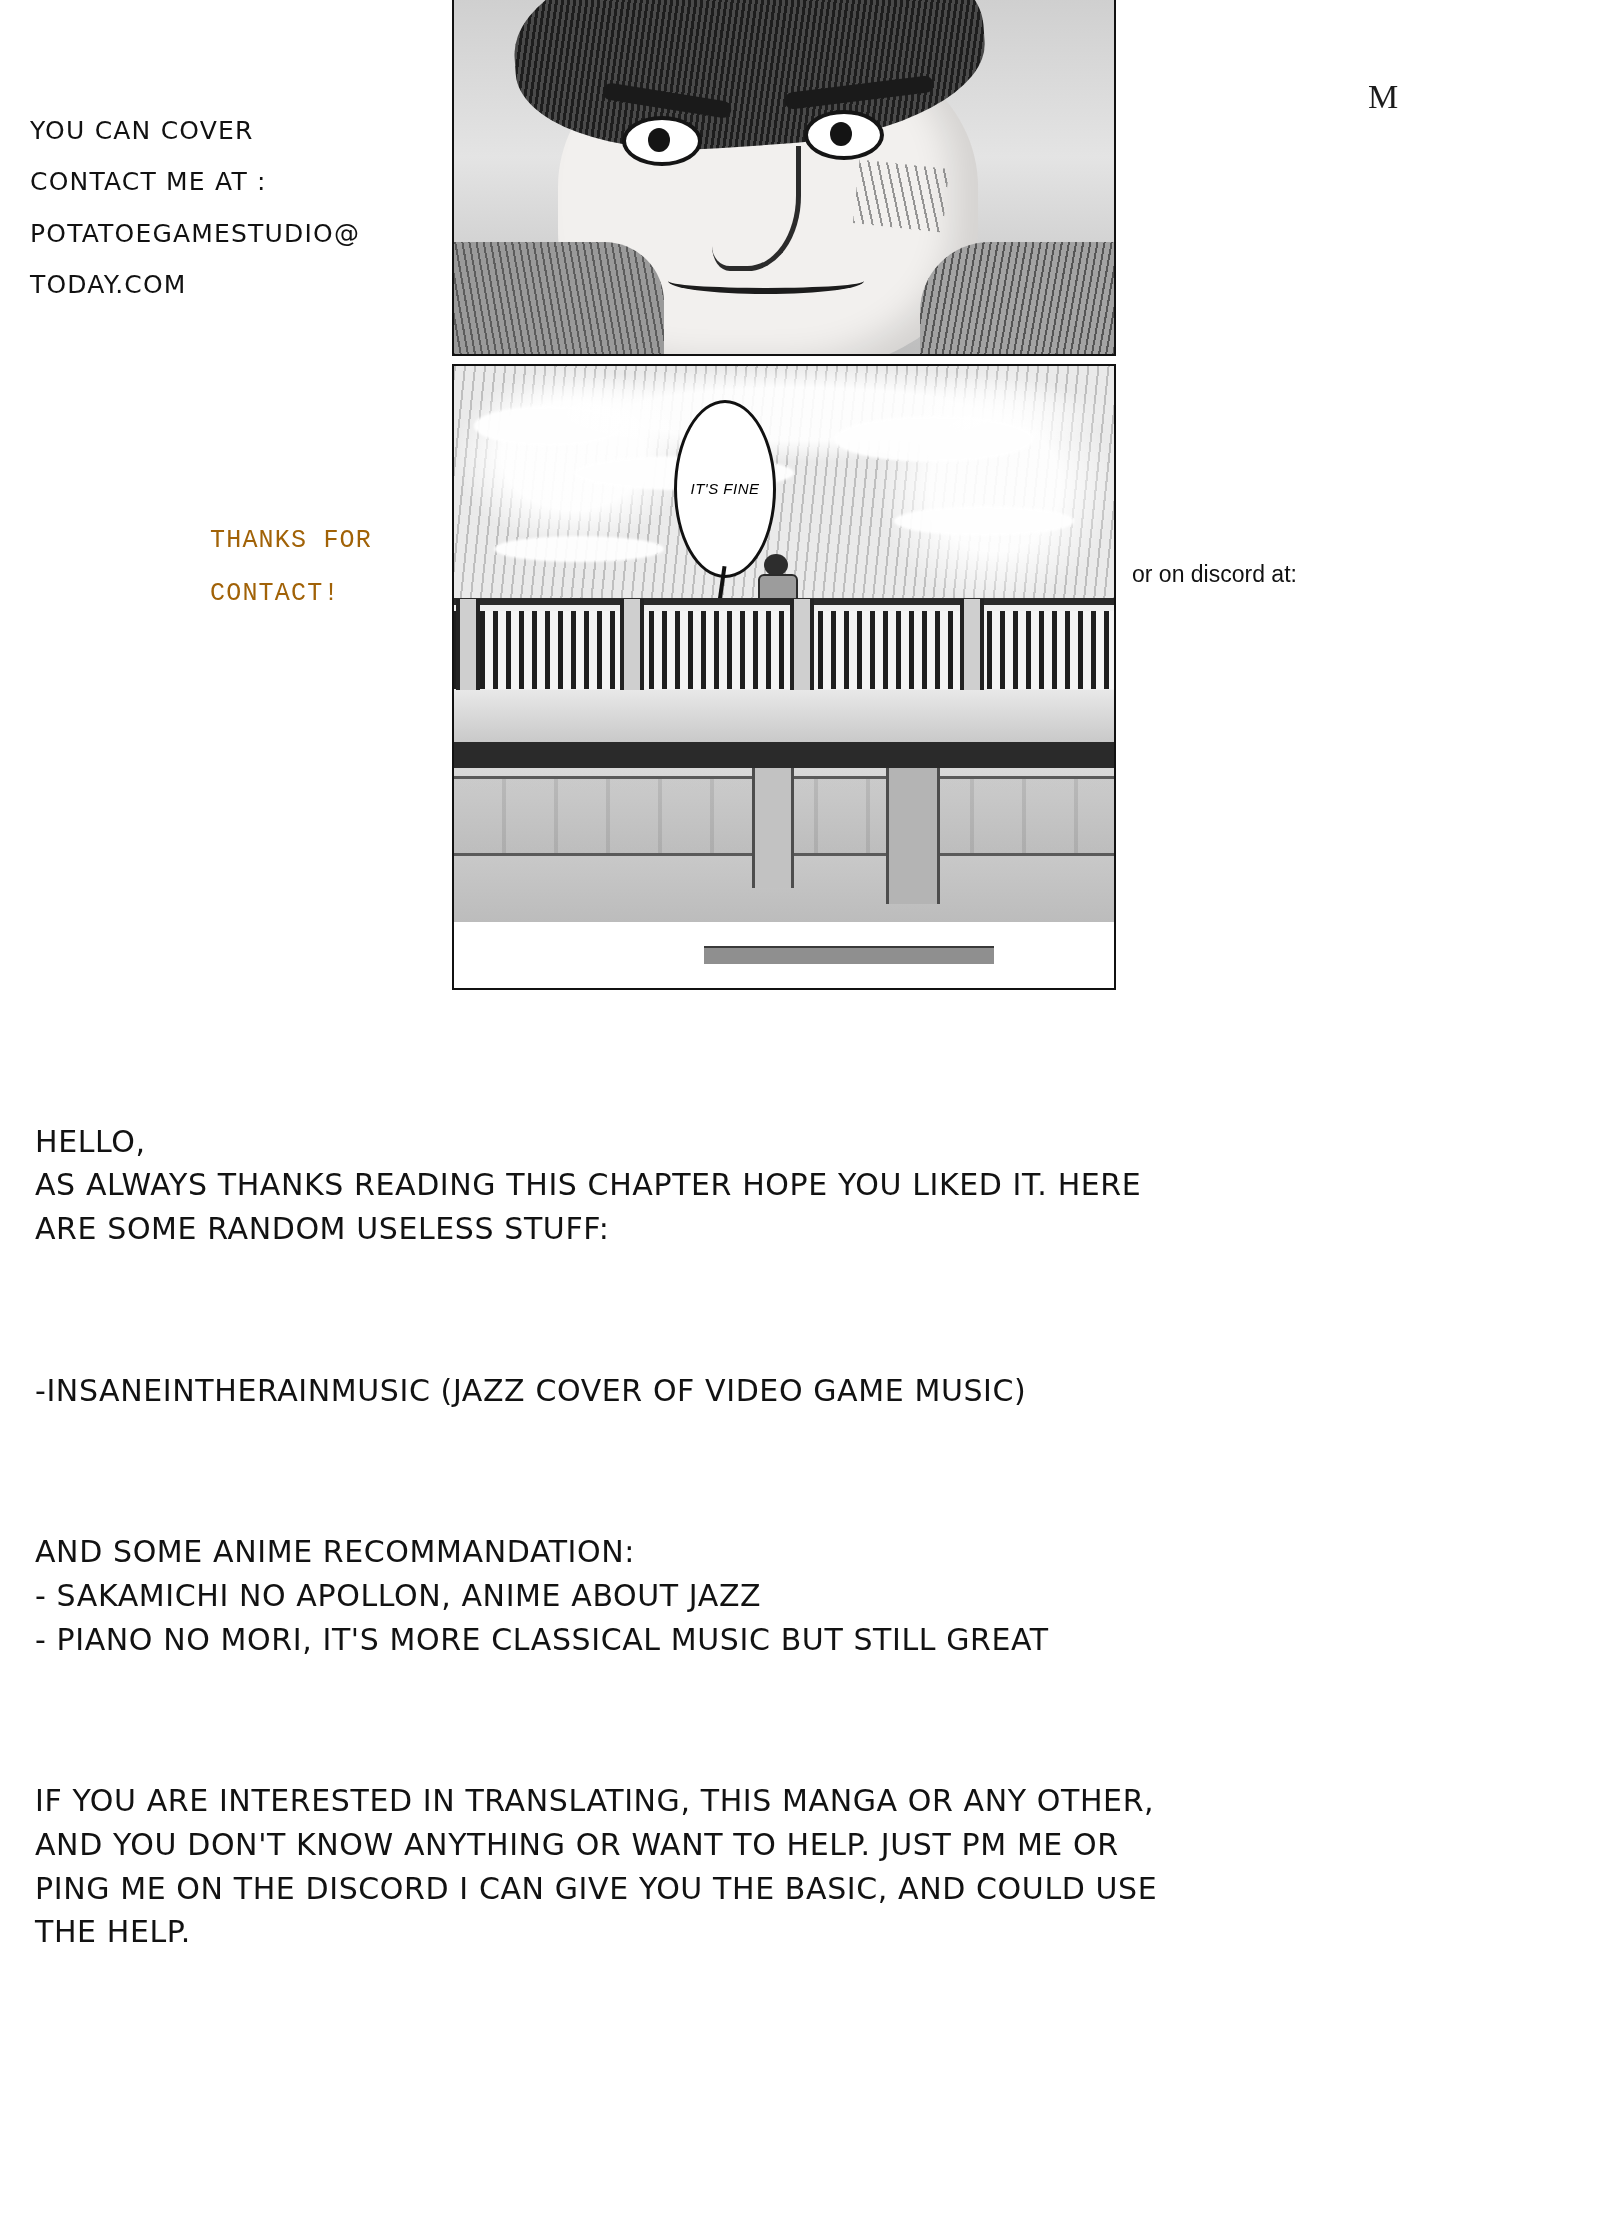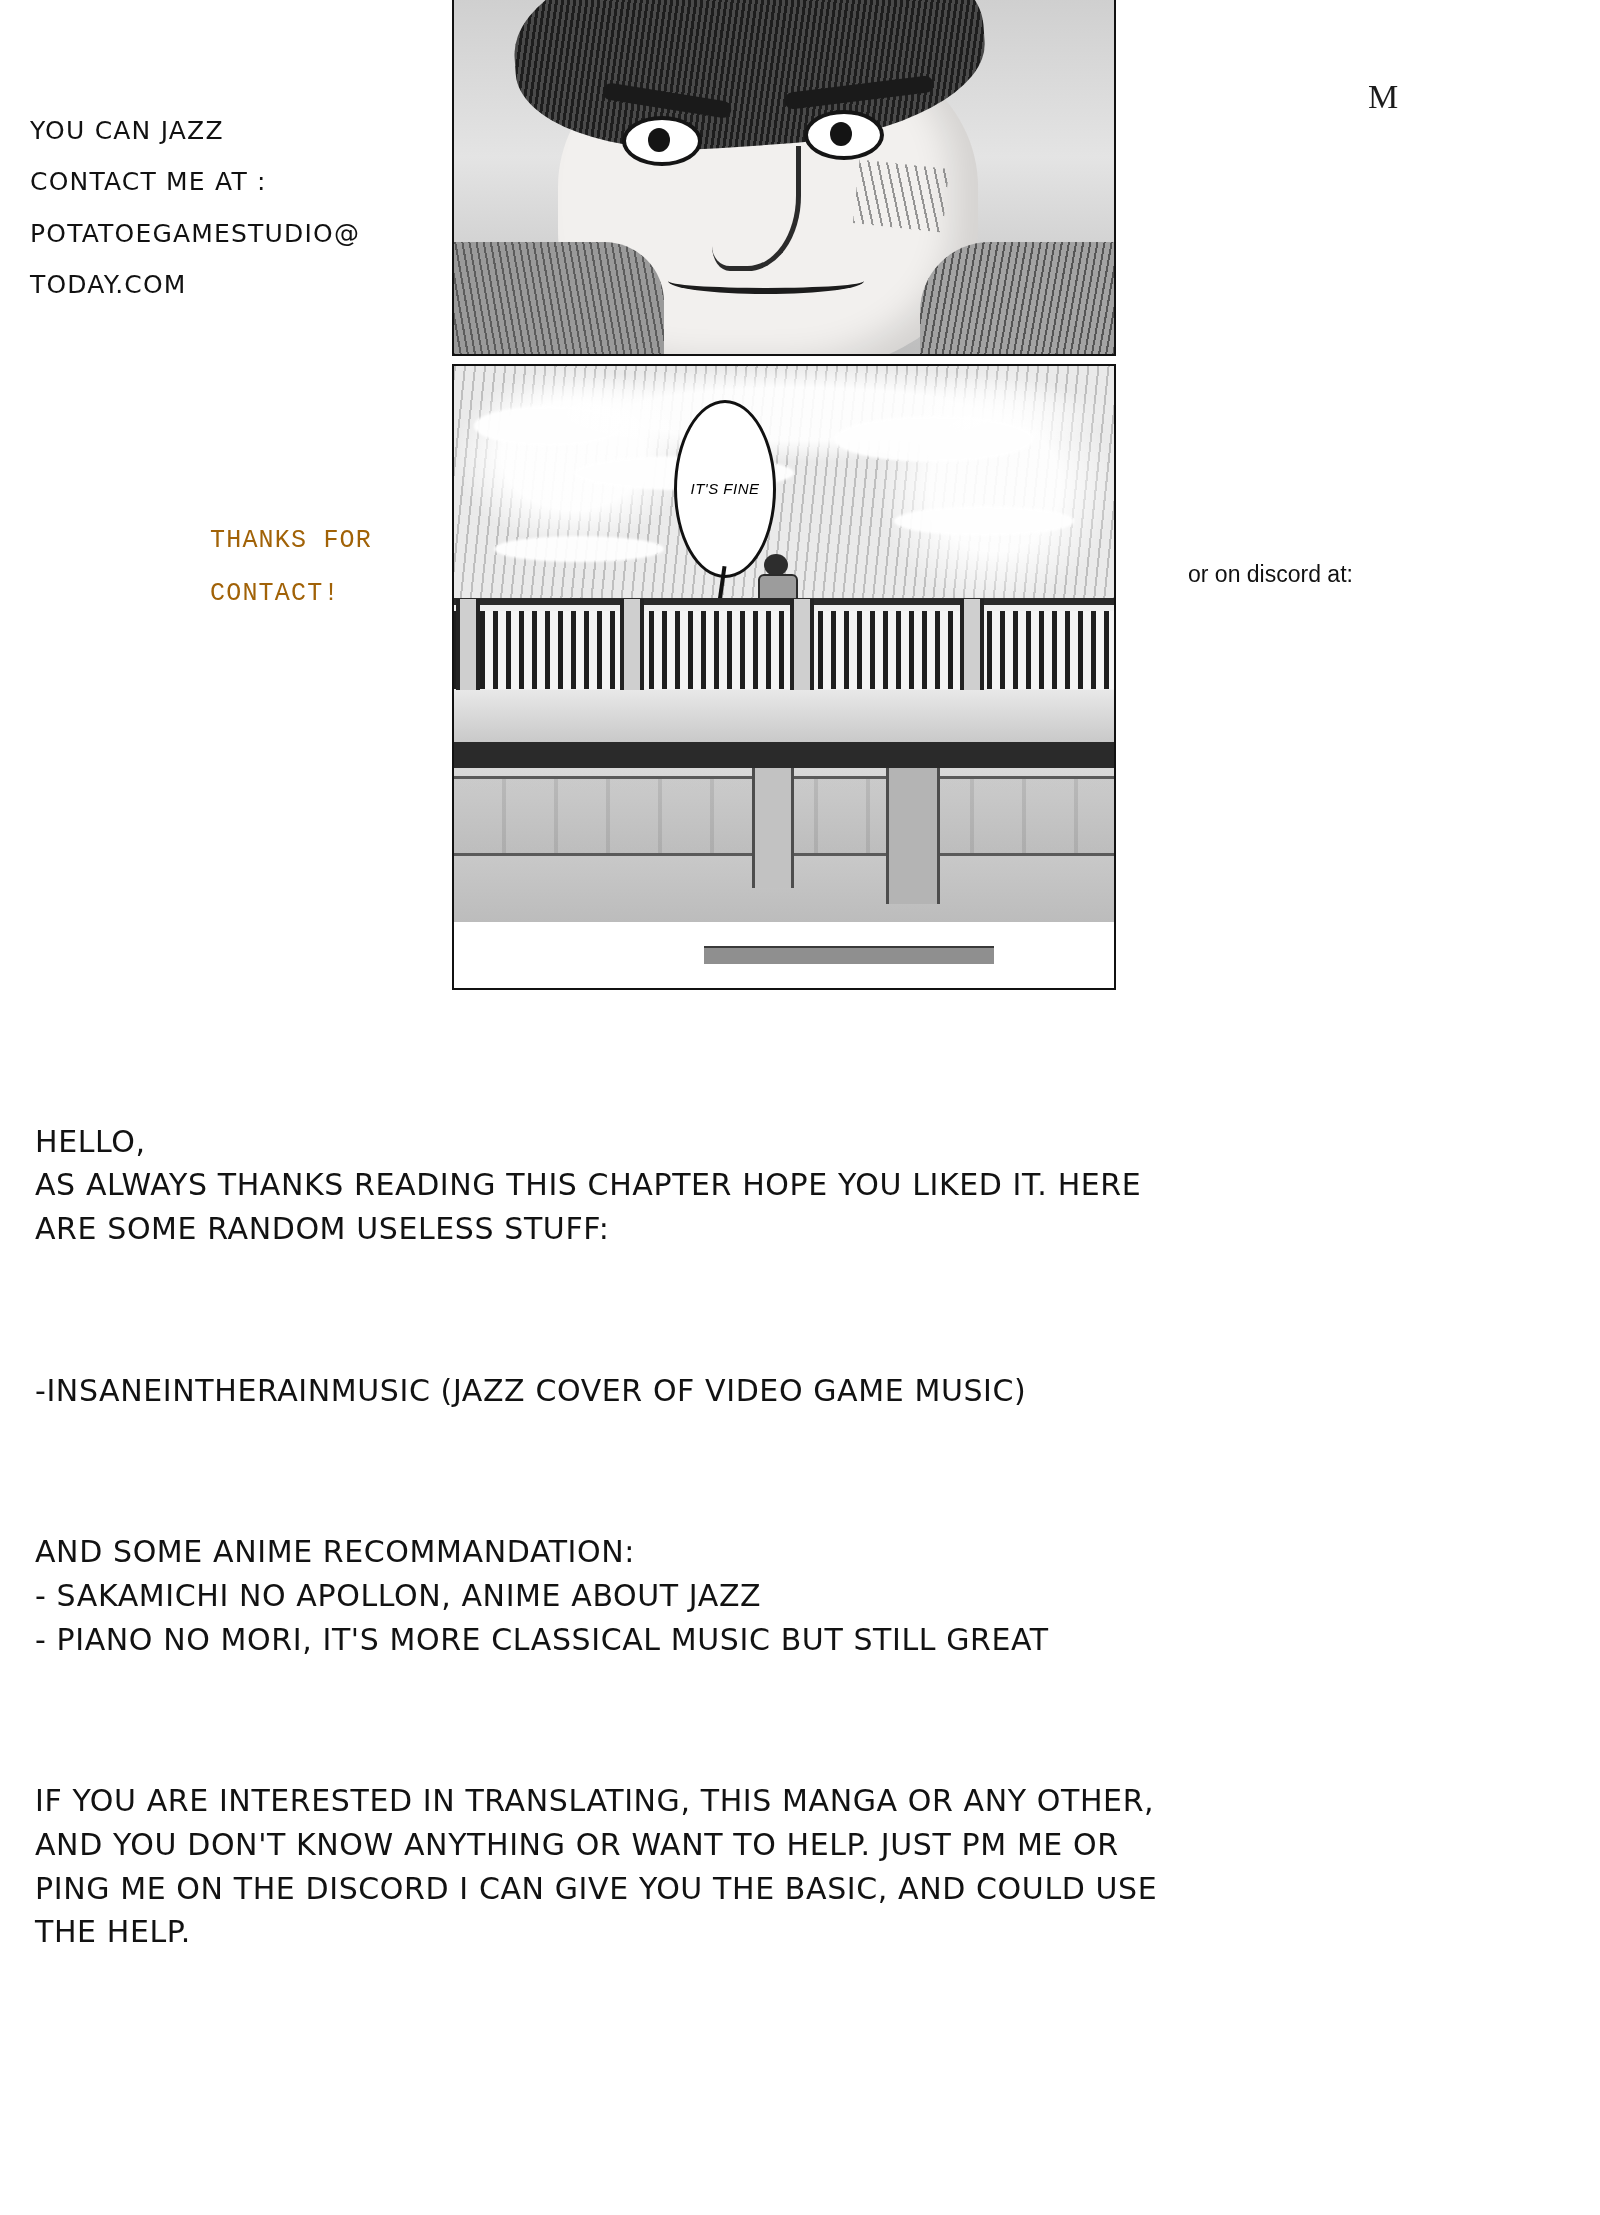--- a/index.html
+++ b/index.html
@@ -42,21 +42,21 @@
     width: 300px;
     font-family: Liberation Mono, monospace;
     font-size: 25px;
     letter-spacing: 1.2px;
     line-height: 2.1;
     color: #a16207;
   }
 
   .note-discord {
     position: absolute;
-    left: 1188px;
+    left: 1132px;
     top: 550px;
     width: 360px;
     font-family: "Liberation Sans", sans-serif;
     font-size: 23px;
     line-height: 2.1;
     color: #111;
   }
 
   .logo-mark {
     position: absolute;
@@ -311,21 +311,21 @@
   .body-text p:last-child { margin-bottom: 0; }
 </style>
 </head>
 <body>
 
 <div class="page">
 
   <div class="logo-mark">M</div>
 
   <div class="note-left">
-    <div>YOU CAN JAZZ</div>
+    <div>YOU CAN COVER</div>
     <div>CONTACT ME AT :</div>
     <div>POTATOEGAMESTUDIO@</div>
     <div>TODAY.COM</div>
   </div>
 
   <div class="note-thanks">
     <div>THANKS FOR</div>
     <div>CONTACT!</div>
   </div>
 

